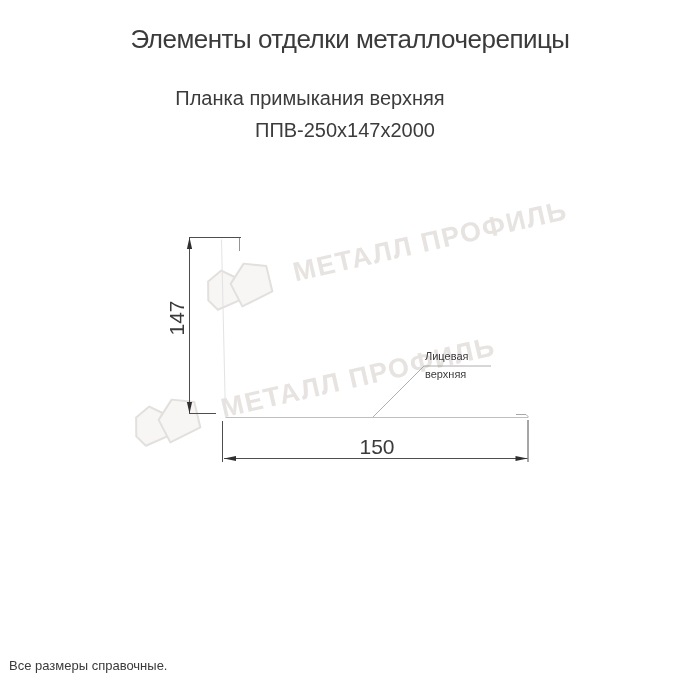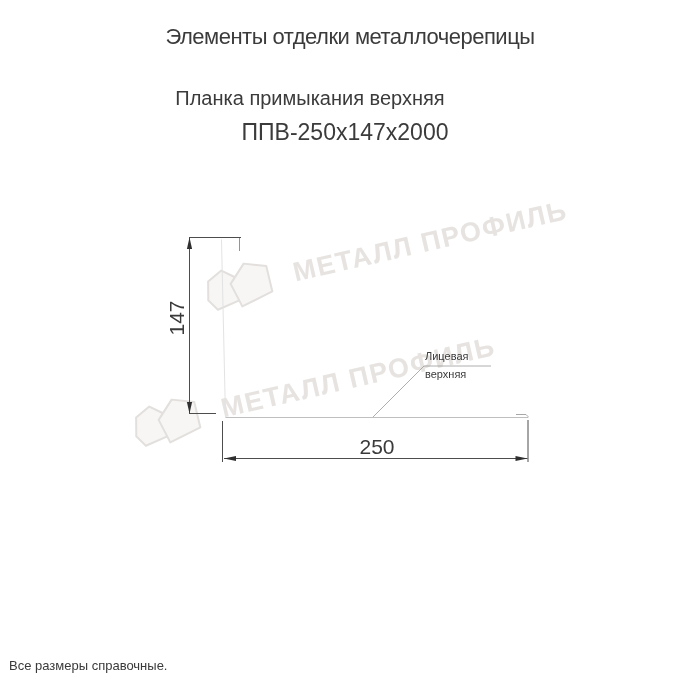--- a/index.html
+++ b/index.html
@@ -3,27 +3,27 @@
 <meta charset="utf-8">
 <style>
   html,body{margin:0;padding:0;background:#fff;}
   .page{
     position:relative;width:700px;height:700px;background:#ffffff;
     font-family:"Liberation Sans", sans-serif;color:#3d3d3d;overflow:hidden;
   }
   .abs{position:absolute;}
   .page-title{
     top:24px;left:0;width:700px;text-align:center;
-    font-size:22px;letter-spacing:-0.5px;color:#3b3b3b;
+    font-size:26px;letter-spacing:-0.5px;color:#3b3b3b;
   }
   .product-name{
     top:87px;left:0;width:620px;text-align:center;font-size:20px;color:#3b3b3b;
   }
   .product-code{
-    top:119px;left:0;width:690px;text-align:center;font-size:23px;color:#3b3b3b;
+    top:119px;left:0;width:690px;text-align:center;font-size:20px;color:#3b3b3b;
   }
   
   .watermark{
     display:flex;align-items:center;gap:6px;
     transform-origin:0 50%;transform:rotate(-13deg);
     pointer-events:none;white-space:nowrap;
   }
   .watermark .wm-text{
     font-size:27px;font-weight:700;letter-spacing:1.5px;color:#e6e3e1;
   }
@@ -100,21 +100,21 @@
       <polygon points="224,458.5 236,455.9 236,461.1" fill="#2f2f2f"></polygon>
       <polygon points="527.5,458.5 515.5,455.9 515.5,461.1" fill="#2f2f2f"></polygon>
     </g>
 
     <g>
       <polyline points="373,417 424,366 491,366" fill="none" stroke="#9b9b9b" stroke-width="0.8"></polyline>
     </g>
   </svg>
 
   <div class="abs dim-label dim-147">147</div>
-  <div class="abs dim-label dim-250">250</div>
+  <div class="abs dim-label dim-250">150</div>
 
   <div class="abs face-label">
     <span>Лицевая</span>
     <span>верхняя</span>
   </div>
 
   <div class="abs footer">
     <div>Все размеры справочные.</div>
   </div>
 

